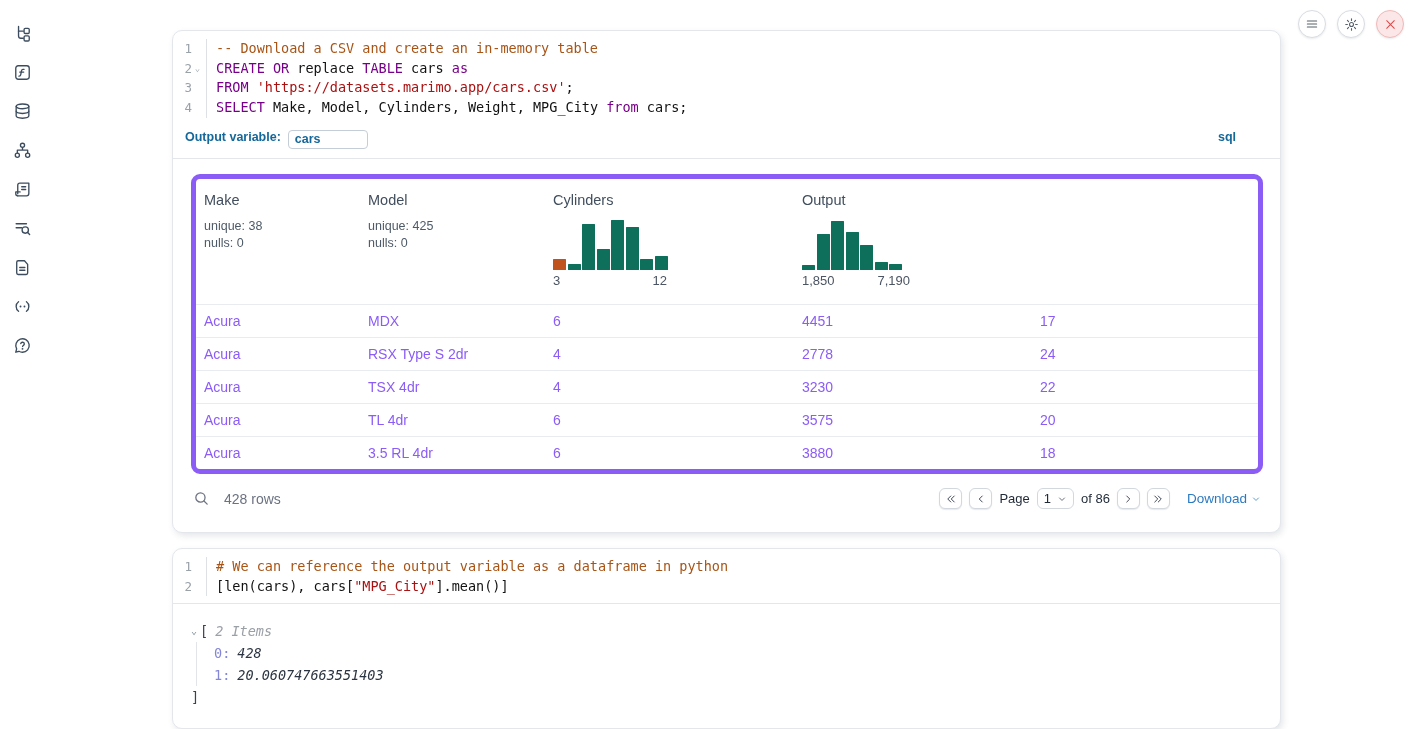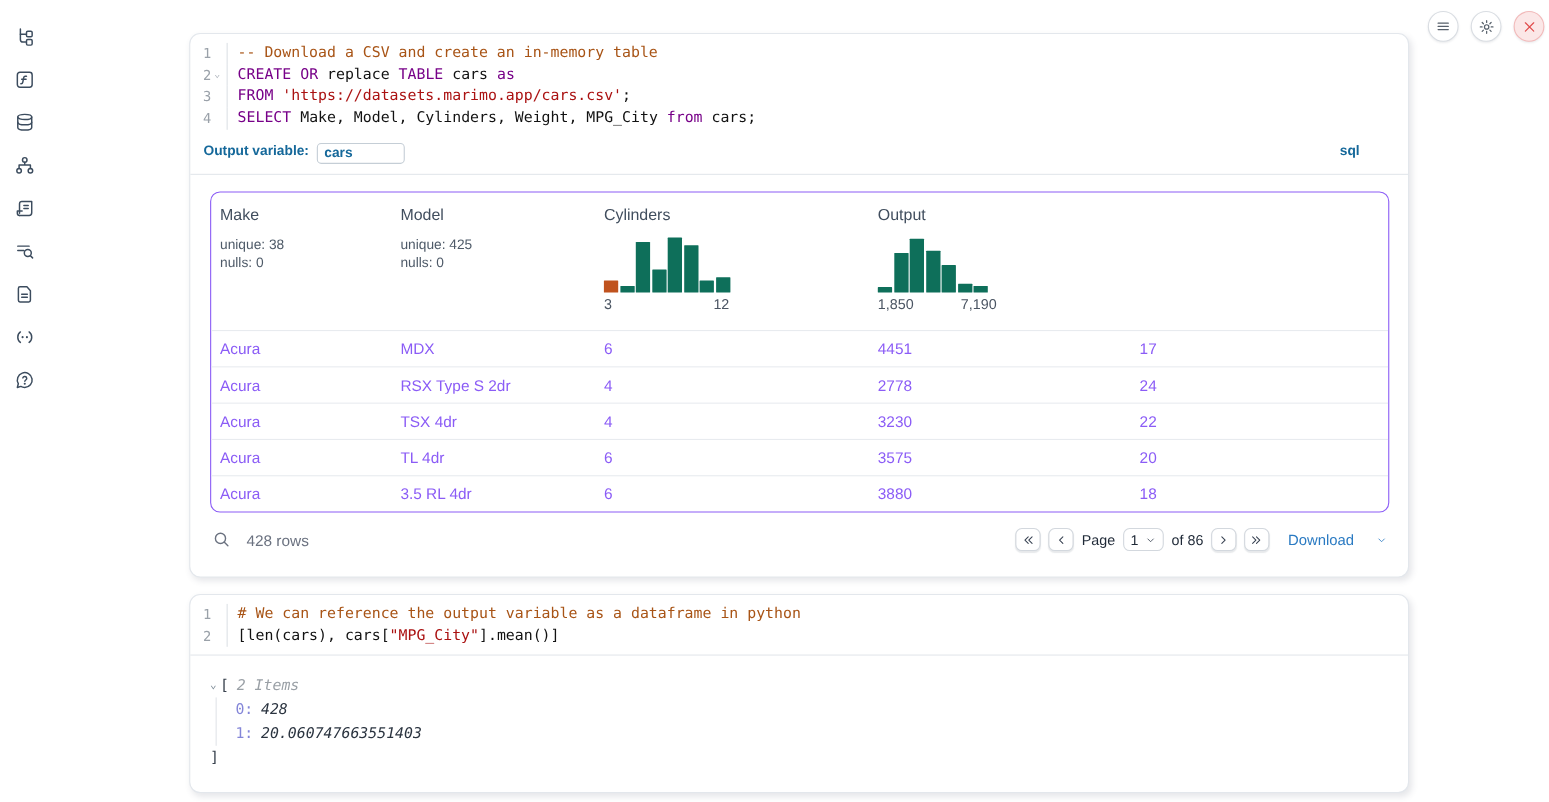--- a/index.html
+++ b/index.html
@@ -61,21 +61,21 @@
     font-family:"Liberation Sans", sans-serif; font-size:12.5px; font-weight:bold; color:#15689a;
     padding:0 6px; outline:none;
   }
   .meta-spacer { flex:1; }
   .lang-label { font-size:12.5px; font-weight:bold; color:#15689a; margin-right:32px; }
 
   .cell-divider { border-top:1px solid #e3e7ec; }
 
   
   .output-area { padding:15px 17px 17px 18px; }
-  .table-card { border:1px solid #8b5cf6; border-radius:9px; overflow:hidden; }
+  .table-card { border:5px solid #8b5cf6; border-radius:9px; overflow:hidden; }
   .t-grid { display:grid; grid-template-columns:164px 185px 249px 238px 1fr; }
   .t-header { min-height:125px; }
   .th-cell { padding:13px 8px 0 8px; }
   .th-label { font-size:14.5px; color:#414e5e; }
   .th-stats { margin-top:10px; font-size:12.5px; color:#4e5a68; line-height:17px; }
   .hist { margin-top:12px; height:50px; display:flex; align-items:flex-end; gap:1.5px; }
   .hist-bar { flex:0 0 13px; border-radius:0.5px; }
   .hist-axis { display:flex; justify-content:space-between; font-size:13px; color:#4b5563; margin-top:3px; }
   .t-row { height:33px; border-top:1px solid #e8ebef; align-items:center; font-size:14px; color:#8b5cf6; cursor:default; }
   .t-row > div { padding:0 8px; overflow:hidden; white-space:nowrap; }
@@ -90,21 +90,21 @@
     width:23px; height:21px; border:1px solid #d3d8de; border-radius:6px; background:#fff;
     box-shadow:0 1px 1px rgba(60,70,90,.12); display:flex; align-items:center; justify-content:center; cursor:pointer;
   }
   .pg-btn svg { stroke:#374151; fill:none; stroke-width:1.9; stroke-linecap:round; stroke-linejoin:round; }
   .pg-text { font-size:13px; color:#1f2937; }
   .page-select {
     min-width:36px; height:21px; border:1px solid #d3d8de; border-radius:6px; background:#fff;
     display:flex; align-items:center; gap:6px; padding:0 6px; font-size:13px; color:#1f2937; cursor:pointer;
   }
   .page-select svg { stroke:#374151; fill:none; stroke-width:1.8; stroke-linecap:round; stroke-linejoin:round; }
-  .download { margin-left:17px; display:flex; align-items:center; gap:20px; color:#2a7ac2; font-size:13.5px; cursor:pointer; }
+  .download { margin-left:17px; display:flex; align-items:center; gap:4px; color:#2a7ac2; font-size:13.5px; cursor:pointer; }
   .download svg { stroke:#2a7ac2; fill:none; stroke-width:1.8; stroke-linecap:round; stroke-linejoin:round; }
 
   
   .tree-area { padding:16px 18px 20px 18px; font-family:"DejaVu Sans Mono", monospace; font-size:13.5px; }
   .tree-line { line-height:22px; display:flex; align-items:center; }
   .tree-caret { color:#7a8894; font-size:10px; margin-right:3px; cursor:pointer; }
   .tree-bracket { color:#39424e; }
   .tree-meta { color:#9aa0a6; font-style:italic; margin-left:7px; }
   .tree-children { margin-left:5px; border-left:1px solid #e1e4e9; padding-left:17px; }
   .tree-key { color:#8486d8; }

